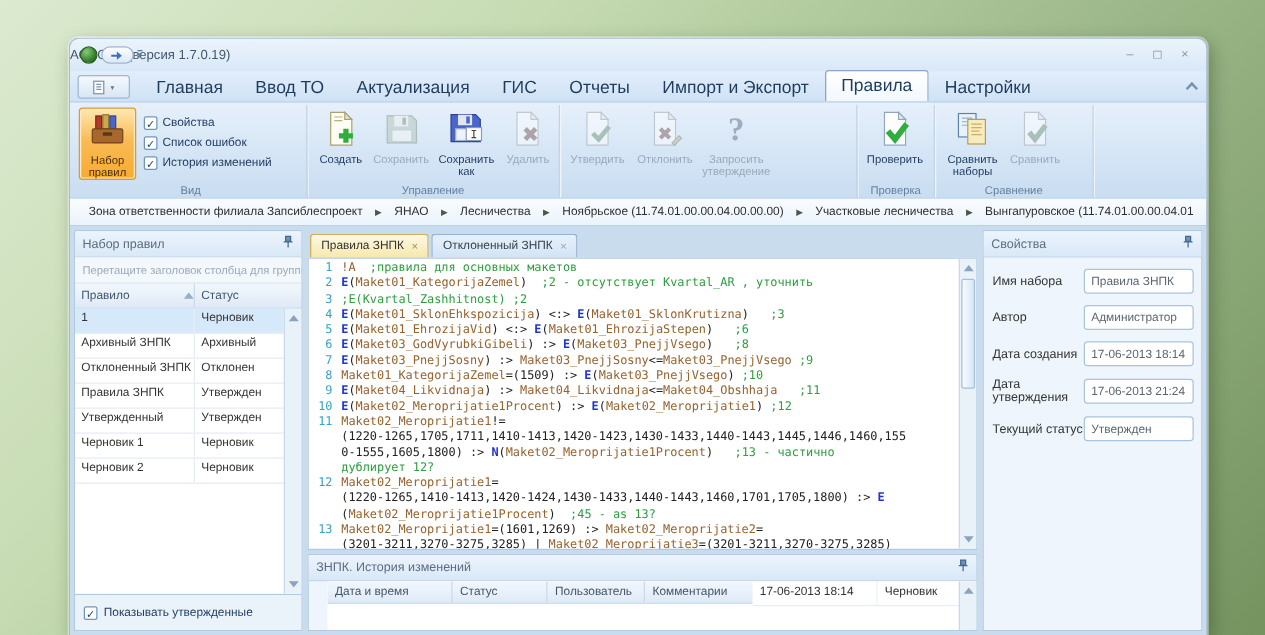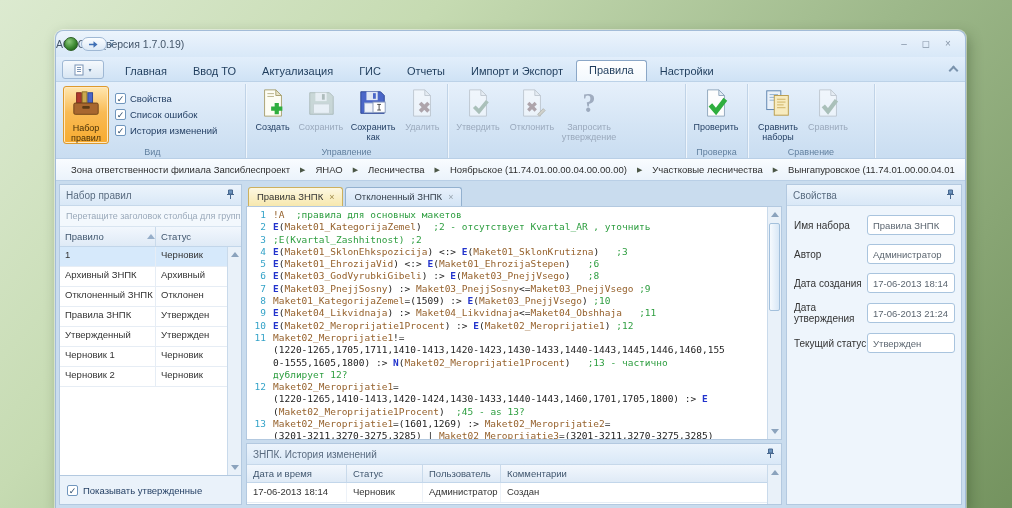--- a/index.html
+++ b/index.html
@@ -27,21 +27,21 @@
   .qat-drop{ font-size:7px; color:#5a7a9a; line-height:6px; border-top:1px solid #5a7a9a; padding-top:1px;}
   .wtitle{ position:absolute; left:0; right:0; text-align:left; font-size:10.5px; color:#44566a;}
   .wbtns{ margin-left:auto; display:flex; gap:4px; z-index:2;}
   .wbtn{ width:18px; height:15px; text-align:center; font-size:10px; color:#8796a8; line-height:14px; border-radius:3px;}
   
   .rtabbar{ height:25px; flex:none; display:flex; align-items:flex-end;
     background:linear-gradient(#e2eefb,#cfe2f5); border-bottom:1px solid #bcd2e8; padding:0 8px 0 6px; position:relative;}
   .appbtn{ width:42px; height:19px; margin:0 8px 2px 0; border:1px solid #9fb8d4; border-radius:3px;
     background:linear-gradient(#f5f9fd,#d8e6f3); display:flex; align-items:center; justify-content:center; gap:2px;}
   .appbtn .ddv{ font-size:6px; color:#5a7a9a;}
-  .rtab{ padding:4px 13px 4px; font-size:11px; color:#1e3c5c; white-space:nowrap;}
+  .rtab{ padding:4px 13px 4px; font-size:14px; color:#1e3c5c; white-space:nowrap;}
   .rtab.active{ background:linear-gradient(#ffffff,#f2f8fd); border:1px solid #8ba7c7; border-bottom:none;
     border-radius:3px 3px 0 0; padding:3px 12px 5px;}
   .chev{ margin-left:auto; margin-bottom:7px; width:7px; height:7px; border-left:2px solid #7a93ad;
     border-top:2px solid #7a93ad; transform:rotate(45deg);}
   
   .ribbon{ height:77px; flex:none; display:flex; padding:2px 2px 0 4px;
     background:linear-gradient(#e6f0fb,#d5e5f5 55%,#c9ddf1); border-bottom:1px solid #b9cfe6;}
   .rgroup{ position:relative; padding:2px 3px 15px; border-right:1px solid #c0d3e7; box-shadow:1px 0 0 #eef5fc;}
   .rgroup-inner{ display:flex; align-items:flex-start; height:100%;}
   .glabel{ position:absolute; left:0; right:0; bottom:1px; text-align:center; font-size:9px; color:#62809f;}
@@ -103,21 +103,21 @@
   .editor{ flex:1; background:#fff; border:1px solid #b3c9e0; position:relative; overflow:hidden; min-height:0;}
   .codewrap{ position:absolute; inset:2px 15px 0 0; overflow:hidden;}
   .cline{ display:flex; line-height:12.3px; font-family:"DejaVu Sans Mono", monospace; font-size:9.5px;}
   .gut{ width:26px; flex:none; text-align:right; padding-right:7px; color:#35a3c8;}
   .ctext{ white-space:pre;}
   .c-kw{ color:#2233cc; font-weight:bold;}
   .c-id{ color:#96622d;}
   .c-pl{ color:#222222;}
   .c-cm{ color:#2e9e40;}
   .histp{ height:62px; flex:none; margin-top:3px;}
-  .hgrid{ flex:1; display:flex; flex-direction:column; position:relative; background:#fff; overflow:hidden;}
+  .hgrid{ flex:1; display:flex; flex-direction:row; position:relative; background:#fff; overflow:hidden;margin-left:15px;}
   .hghead{ height:18px; flex:none; display:flex; background:linear-gradient(#f2f7fd,#dfeaf6);
     border-bottom:1px solid #c2d6ea; font-size:9.5px; color:#40566e; padding-right:14px;}
   .hhc{ display:flex; align-items:center; padding:0 6px; border-right:1px solid #c9daeb;}
   .hrow{ height:20px; display:flex; border-bottom:1px solid #e6edf5; font-size:9.5px; color:#333; margin-right:14px;}
   .hc{ padding:3px 6px; border-right:1px solid #edf2f8; white-space:nowrap; overflow:hidden;}
   .hhc0,.hc0{ width:100px; flex:none;} .hhc1,.hc1{ width:76px; flex:none;}
   .hhc2,.hc2{ width:78px; flex:none;} .hhc3,.hc3{ flex:1; border-right:none;}
   
   .rightp{ width:176px; flex:none;}
   .pfields{ padding:9px 6px 0 7px; flex:1;}

